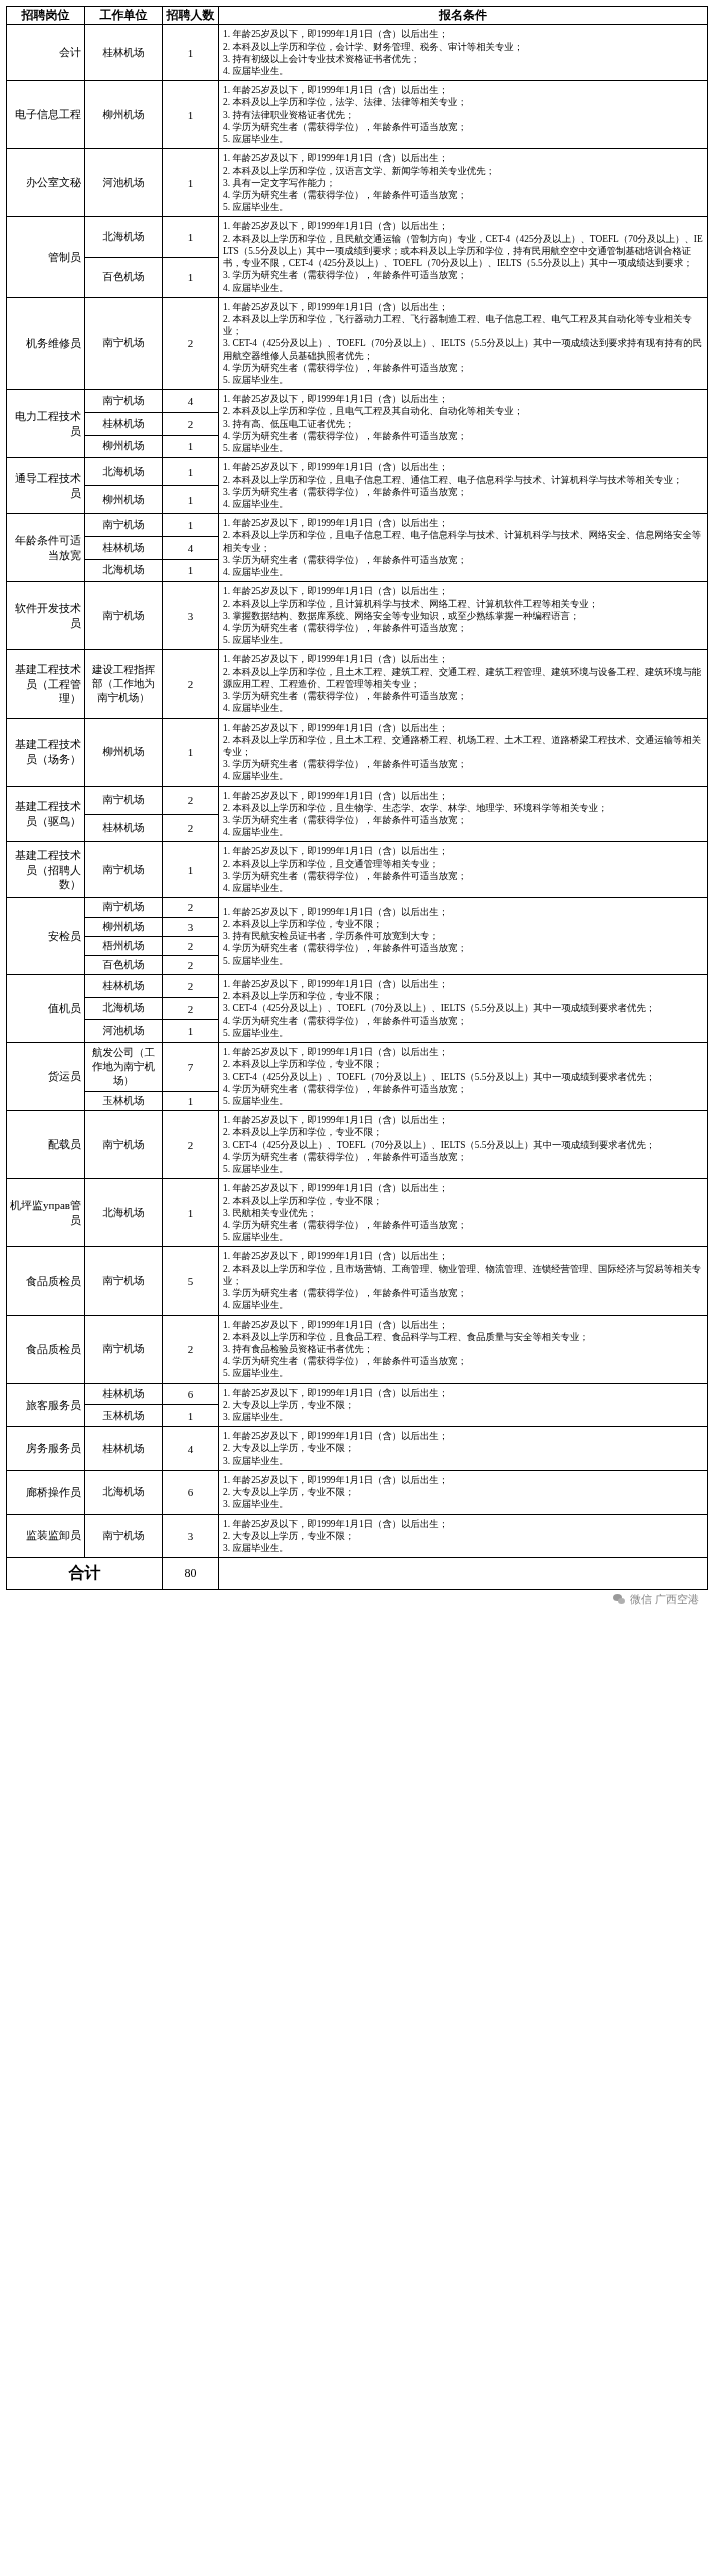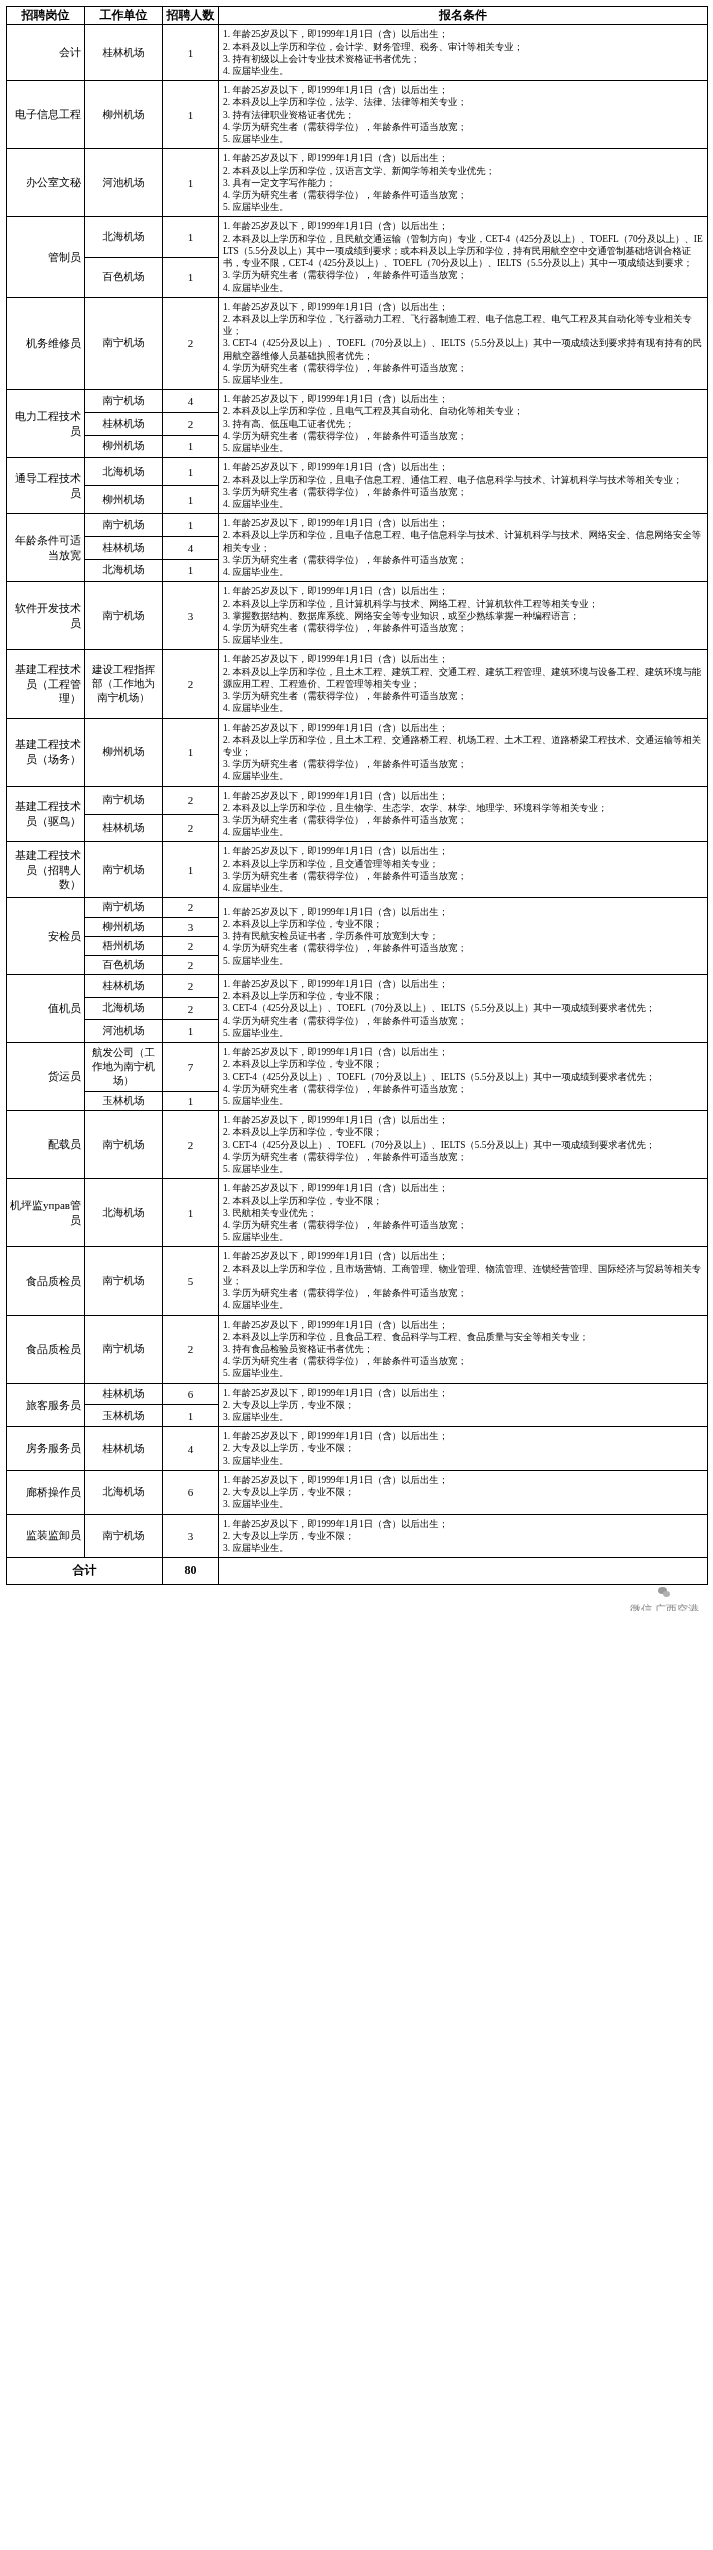--- a/index.html
+++ b/index.html
@@ -51,46 +51,45 @@
   td.cond{
     text-align:left;
     font-size:9.4px;
     line-height:1.3;
     padding:3px 4px;
   }
   td.cond div{margin:0;}
   tfoot td.total-label{
     text-align:center;
     font-weight:bold;
-    font-size:12px;
+    font-size:16px;
     padding:5px 0;
     margin-left:16px;
   }
   tfoot td.total-num{
     text-align:center;
-    font-weight:bold;
+    font-weight:normal;
     font-size:12px;
   }
   tfoot td.blank{border:1px solid #000;}
   #footer-bar{
     position:relative;
     height:26px;
     width:713px;
   }
   #wechat{
     position:absolute;
     right:14px;
     top:2px;
     font-size:11px;
     color:#8a8a8a;
     font-family:"Liberation Sans","DejaVu Sans",sans-serif;
     display:flex;
     align-items:center;
     gap:4px;
-    flex-direction:column;
   }
   #wechat .wx-icon{
     display:inline-block;
     width:13px;height:11px;
     position:relative;
   }
   #wechat .wx-icon b{
     position:absolute;
     background:#9a9a9a;
     border-radius:50%;

